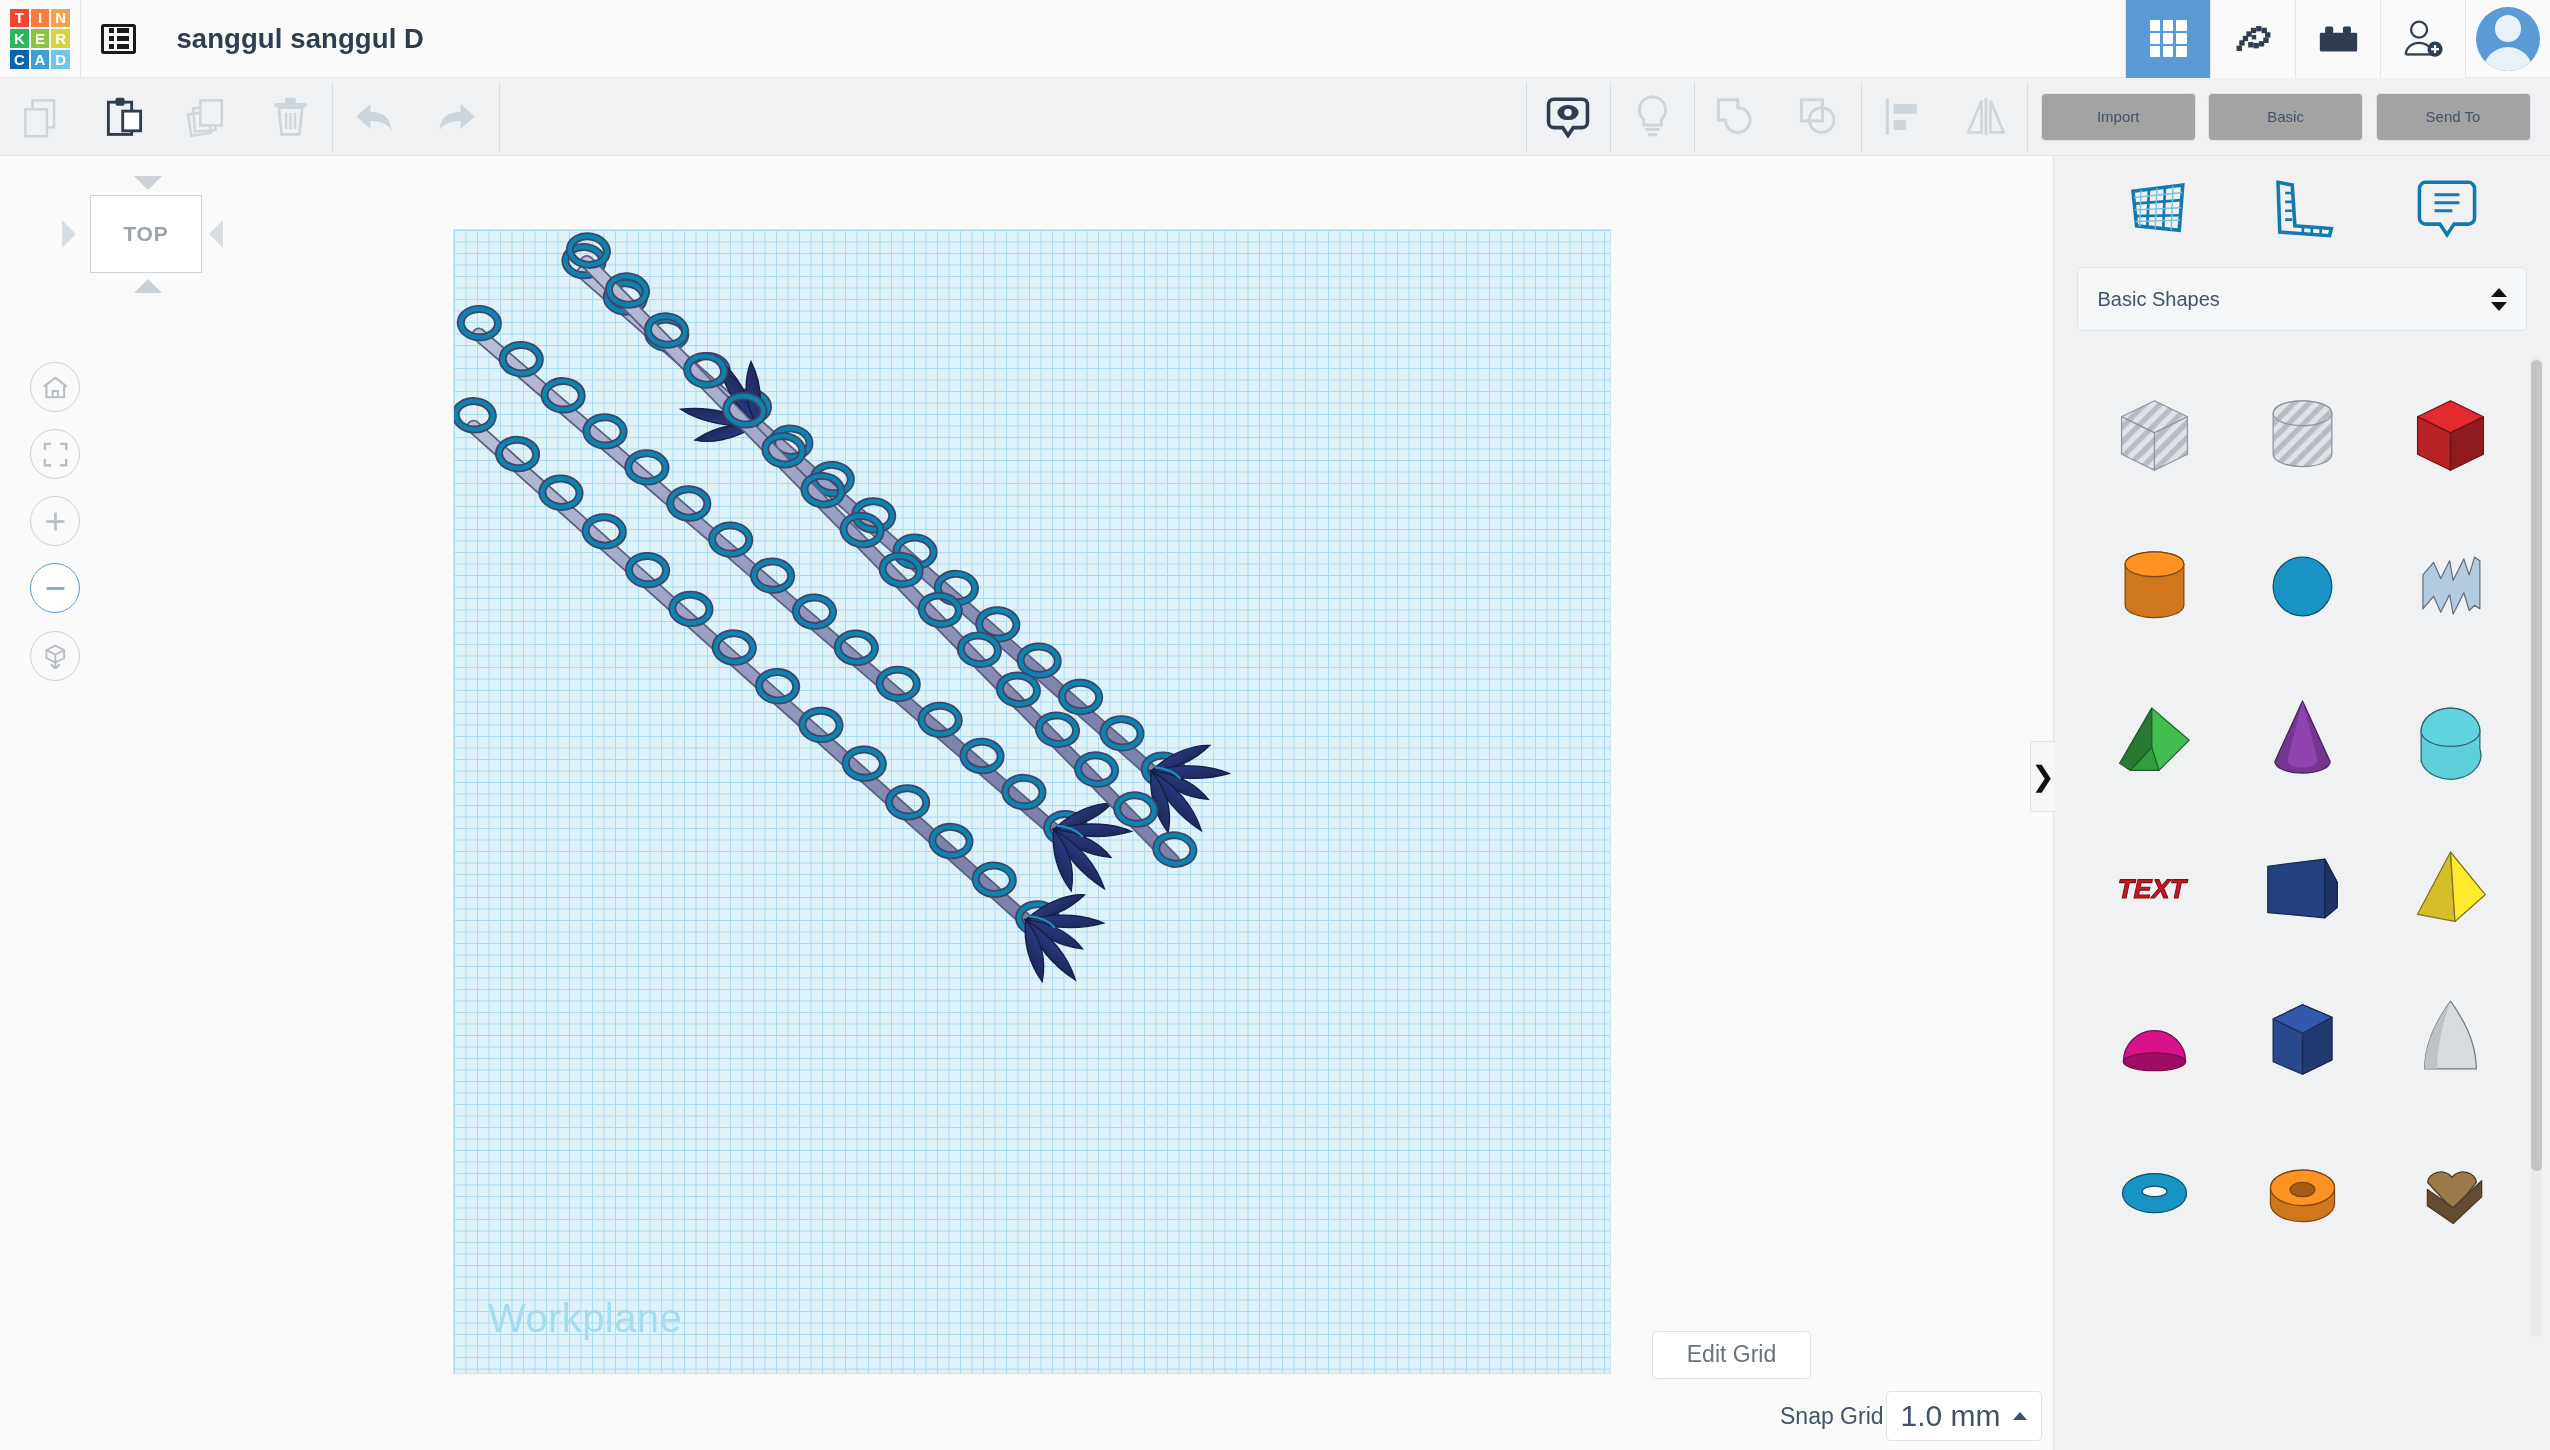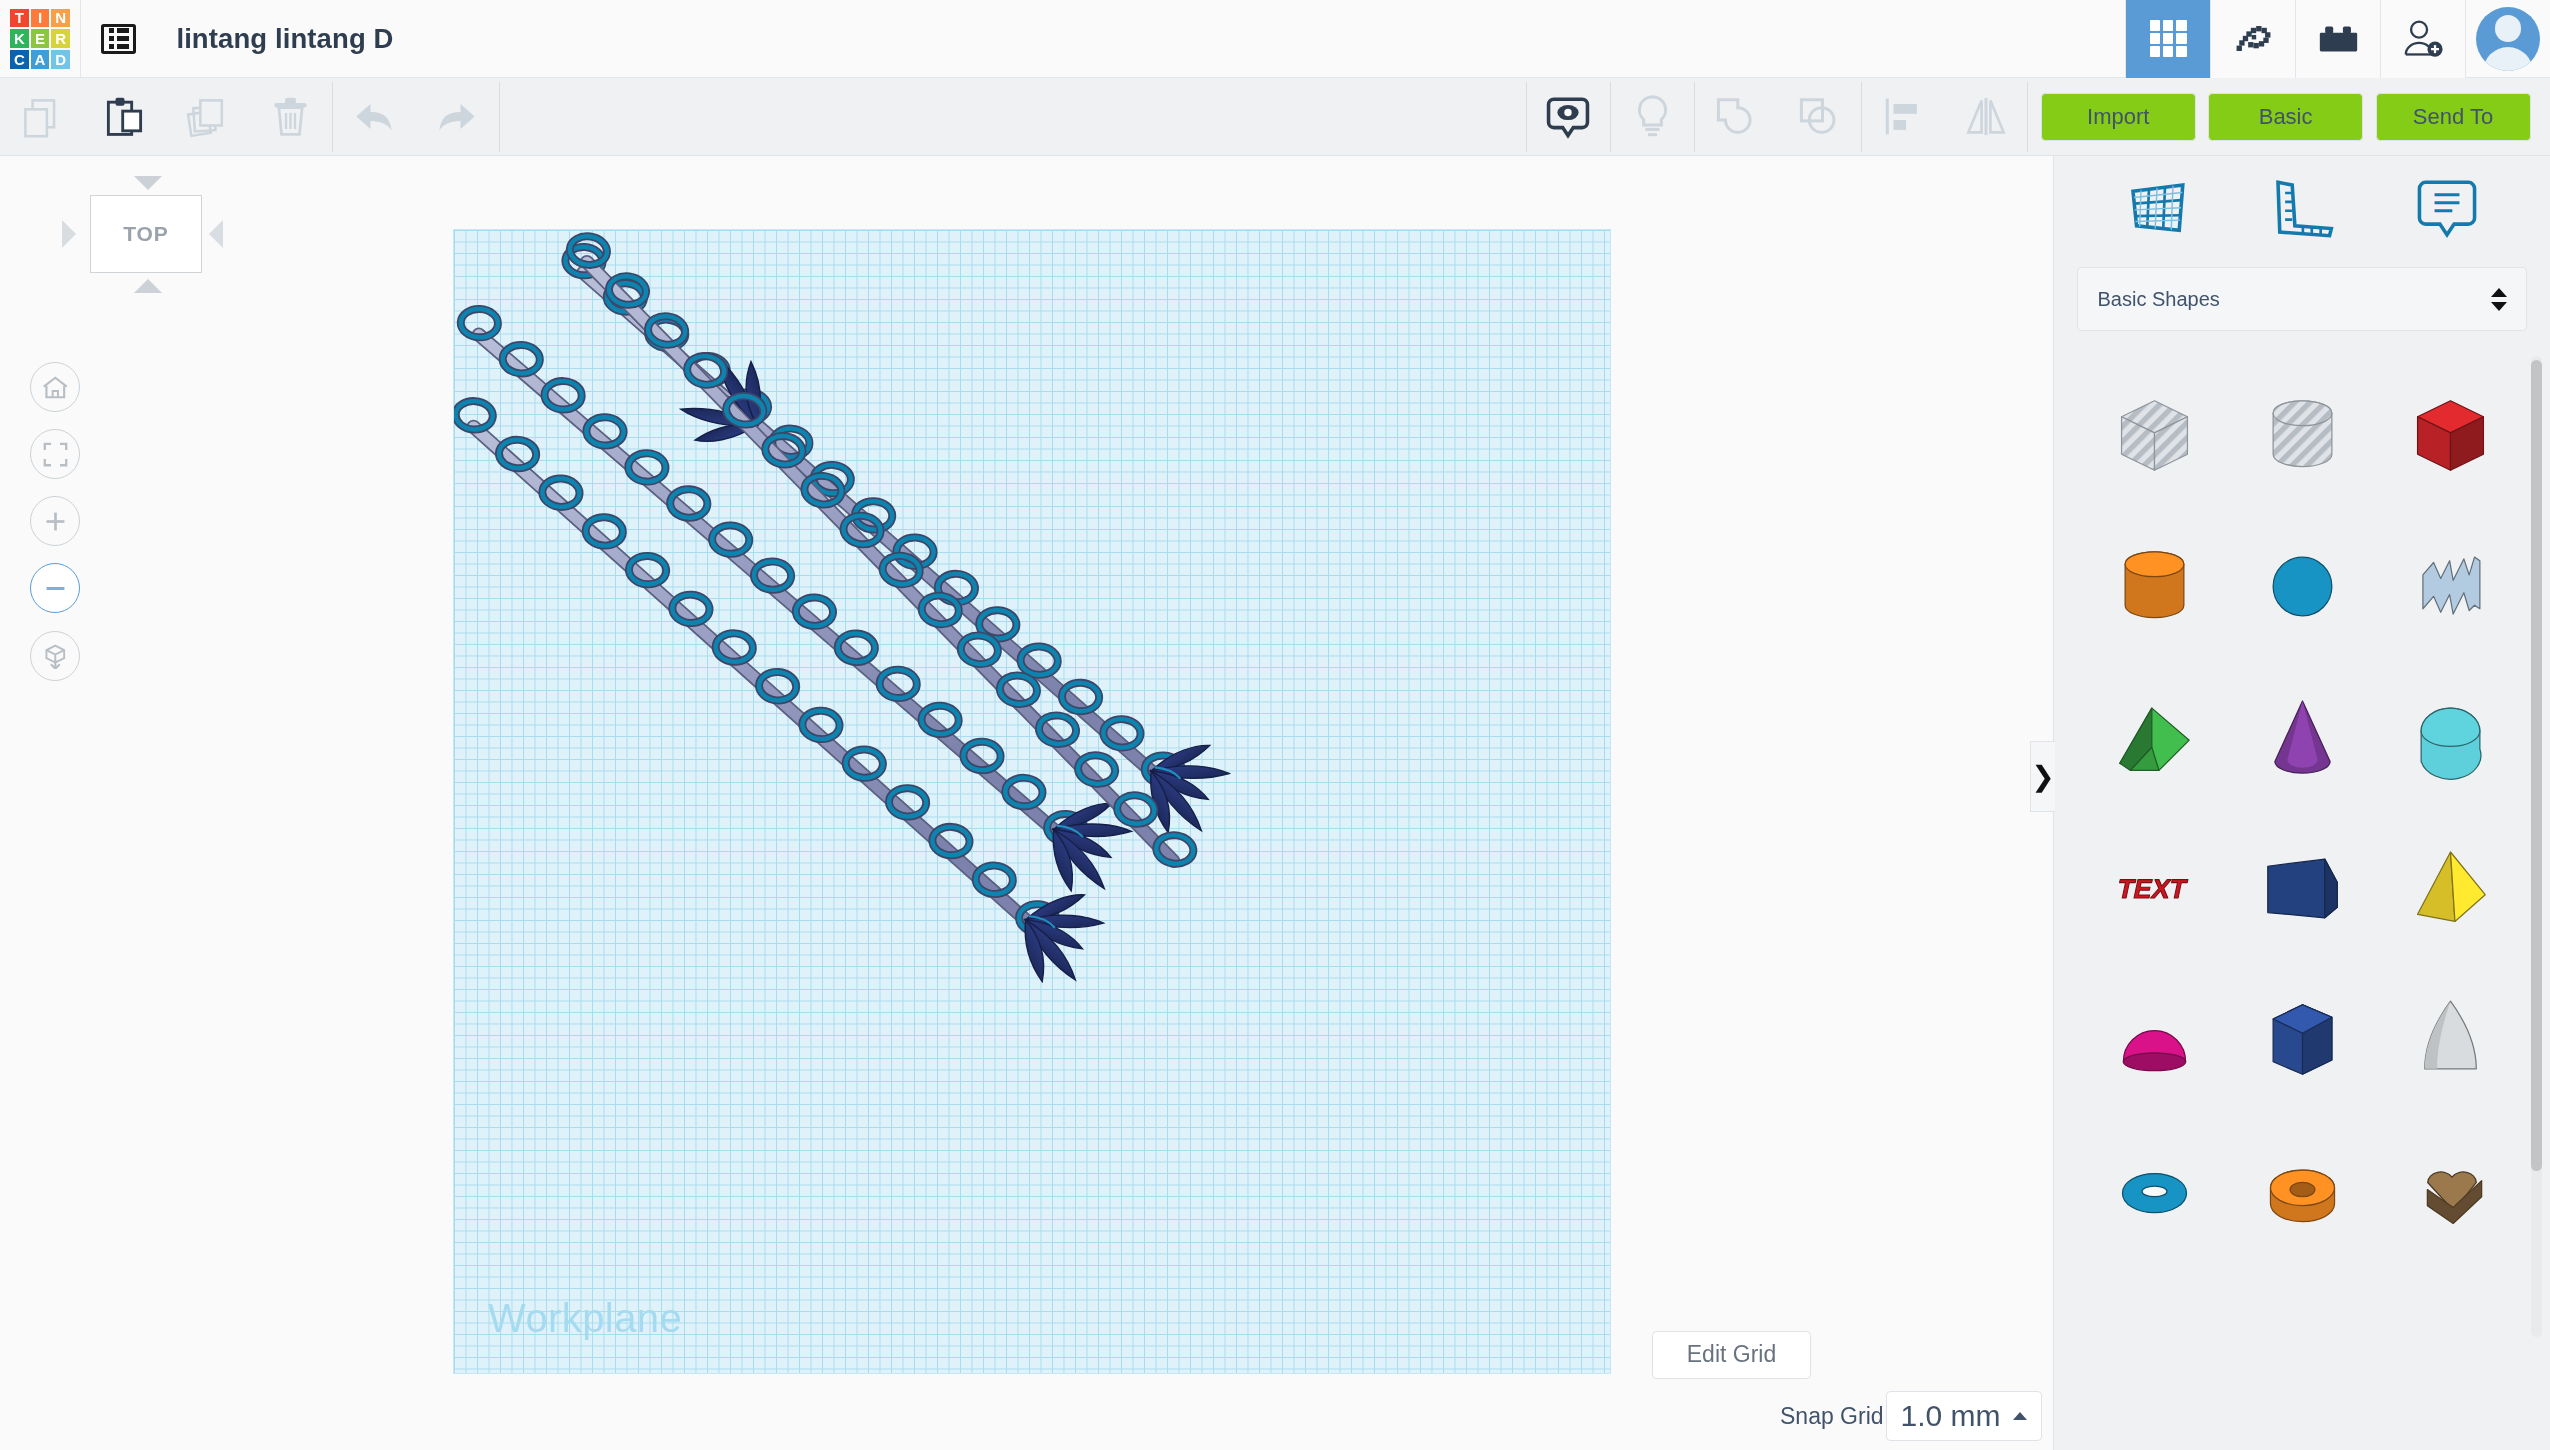--- a/index.html
+++ b/index.html
@@ -107,23 +107,23 @@
     width: 83px; display: flex; align-items: center; justify-content: center;
     cursor: pointer;
   }
   .tool-sep { width: 0.9px; background: #d9dce0; margin: 3.5px 0; }
   .tool-spacer { flex: 1; }
   .action-btns {
     display: flex; align-items: center; gap: 0; padding-right: 19.5px;
   }
   .action-btn {
     height: 48px; min-width: 155px;
-    background: #84cc16;
+    background: #a3a3a3;
     border: 0.9px solid #dfe2e6; border-radius: 4.4px;
-    font-size: 22px; color: #41536b;
+    font-size: 15px; color: #41536b;
     display: flex; align-items: center; justify-content: center;
     cursor: pointer; margin-left: 12.4px;
     font-family: "Liberation Sans", sans-serif;
   }
 
   
   .canvas {
     position: absolute; top: 156px; left: 0;
     width: 2053px; height: 1295px;
     background: #fafafa;
@@ -312,21 +312,21 @@
       <div class="list-row">
           <span class="list-dot"></span>
           <span class="list-bar"></span>
         </div>
       <div class="list-row">
           <span class="list-dot"></span>
           <span class="list-bar"></span>
         </div>
     </div>
   </div>
-  <div class="project-title">lintang lintang D</div>
+  <div class="project-title">sanggul sanggul D</div>
 
   <div class="topbar-right">
     <div class="tb-icon-btn active">
       <div class="grid9">
         <span></span>
           <span></span>
           <span></span>
           <span></span>
           <span></span>
           <span></span>

